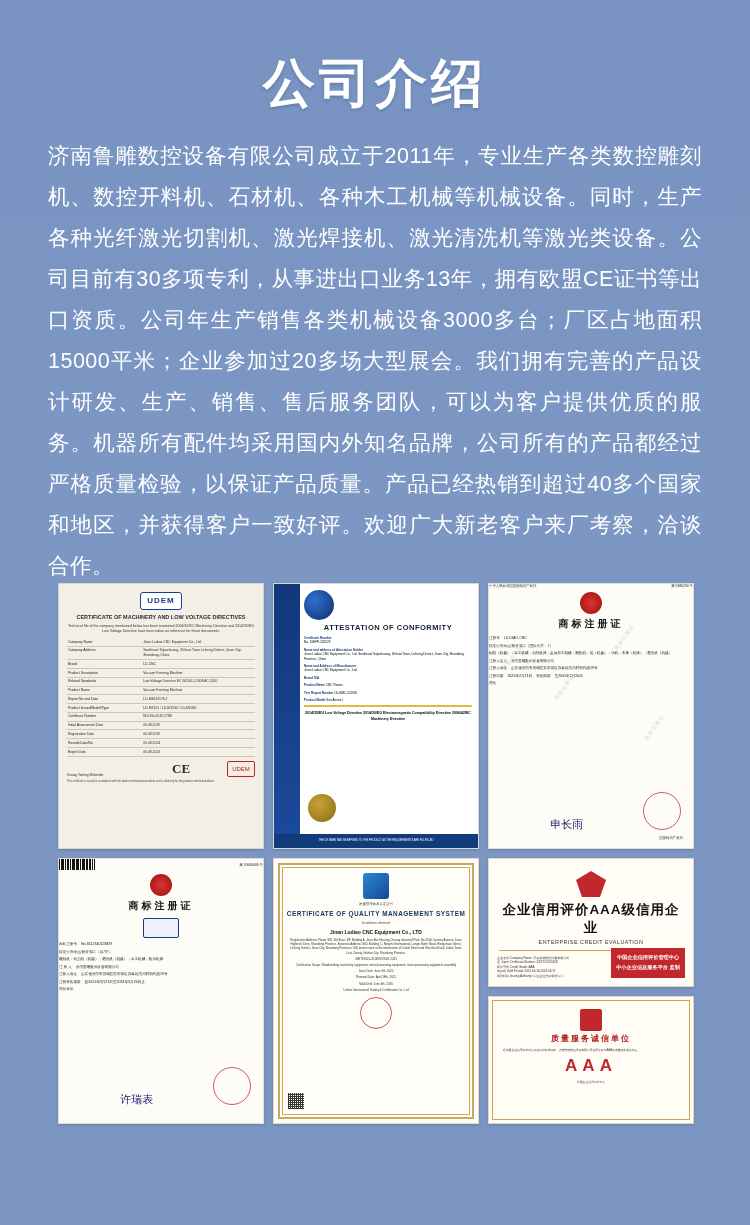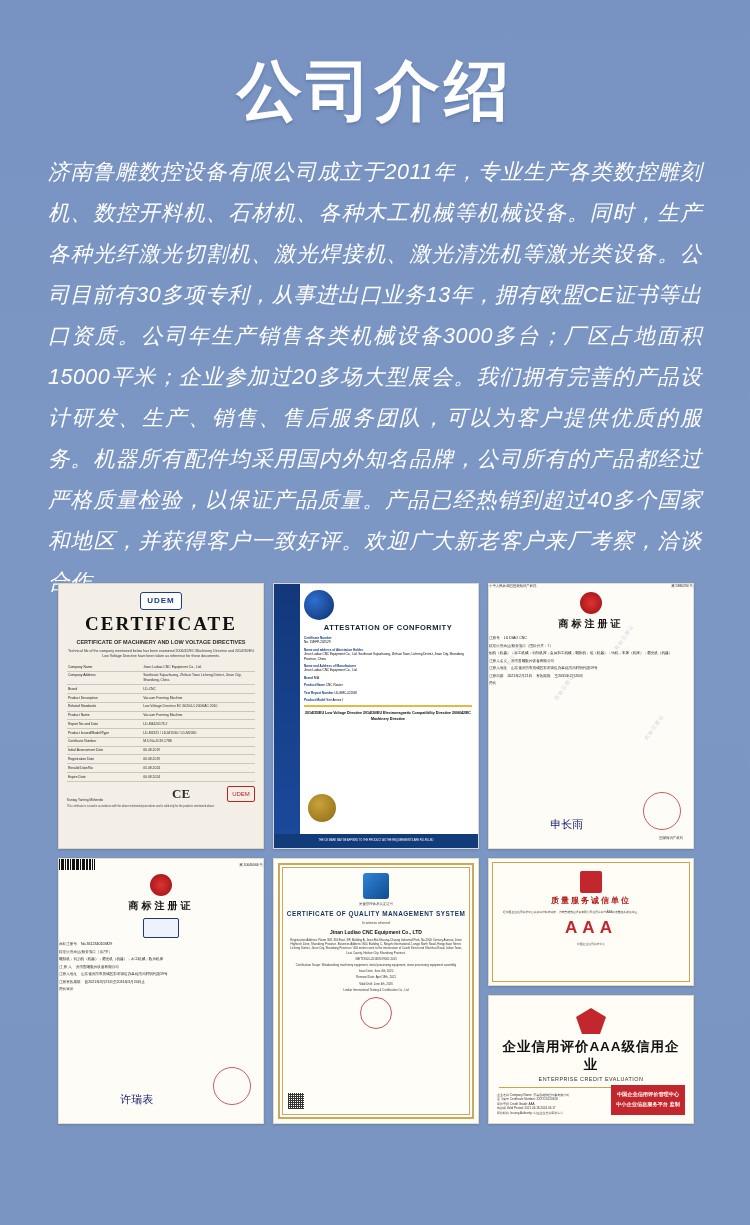--- a/index.html
+++ b/index.html
@@ -16,35 +16,34 @@
   .page {
     position: relative;
     width: 750px;
     height: 1225px;
     background: linear-gradient(180deg, #7893c1 0%, #7c97c4 40%, #7a95c2 100%);
     box-sizing: border-box;
   }
   .title {
     text-align: center;
     color: #ffffff;
-    font-size: 65px;
+    font-size: 52px;
     font-weight: bold;
     letter-spacing: 4px;
     padding-top: 52px;
     line-height: 1.2;
     text-shadow: 0 2px 3px rgba(40,60,100,0.25);
   }
   .body-text {
     color: #ffffff;
     font-size: 21.5px;
     line-height: 41px;
     padding: 22px 48px 0 48px;
     text-align: justify;
     letter-spacing: 0.5px;
-    font-style: italic;
   }
   .cert-grid {
     position: absolute;
     left: 58px;
     top: 583px;
     width: 676px;
   }
   .cert-row {
     display: flex;
     gap: 9px;
@@ -174,21 +173,20 @@
   <div class="title">公司介绍</div>
 
   <div class="body-text">济南鲁雕数控设备有限公司成立于2011年，专业生产各类数控雕刻机、数控开料机、石材机、各种木工机械等机械设备。同时，生产各种光纤激光切割机、激光焊接机、激光清洗机等激光类设备。公司目前有30多项专利，从事进出口业务13年，拥有欧盟CE证书等出口资质。公司年生产销售各类机械设备3000多台；厂区占地面积15000平米；企业参加过20多场大型展会。我们拥有完善的产品设计研发、生产、销售、售后服务团队，可以为客户提供优质的服务。机器所有配件均采用国内外知名品牌，公司所有的产品都经过严格质量检验，以保证产品质量。产品已经热销到超过40多个国家和地区，并获得客户一致好评。欢迎广大新老客户来厂考察，洽谈合作。</div>
 
   <div class="cert-grid">
 
     <div class="cert-row">
 
       <div class="cert w1 h1 c1">
         <div class="udem-badge">UDEM</div>
-        <div class="big">CERTIFICATE</div>
         <div class="sub">CERTIFICATE OF MACHINERY AND LOW VOLTAGE DIRECTIVES</div>
         <div class="sub2">Technical file of the company mentioned below has been examined 2006/42/EC Machinery Directive and 2014/35/EU Low Voltage Directive have been taken as reference for these documents.</div>
         <table>
           <tbody>
               <tr>
                 <td class="k">Company Name</td>
                 <td>Jinan Ludiao CNC Equipment Co., Ltd.</td>
               </tr>
           <tr>
                 <td class="k">Company Address</td>
@@ -385,40 +383,40 @@
         <div class="p">Issue Date: June 4th, 2020</div>
         <div class="p">Renewal Date: April 18th, 2021</div>
         <div class="p">Valid Until: June 4th, 2026</div>
         <div class="p">Lindun International Testing &amp; Certification Co., Ltd</div>
         <div class="seal5"></div>
         <div class="qr"></div>
       </div>
 
       <div style="display:flex;flex-direction:column;gap:9px">
 
-        <div class="cert w3 c6" style="height:128px">
-          <div class="badge6"></div>
-          <div class="h6">质量服务诚信单位</div>
-          <div class="sm">经中国企业信用评价中心依据评价标准评定，济南鲁雕数控设备有限公司信用等级为AAA级质量服务诚信单位。</div>
-          <div class="aaa">AAA</div>
-          <div class="sm2">中国企业信用评价中心</div>
-        </div>
-
         <div class="cert w3 c7" style="height:129px">
           <div class="logo7"></div>
           <div class="h7">企业信用评价AAA级信用企业</div>
           <div class="h7s">ENTERPRISE CREDIT EVALUATION</div>
           <div class="rule"></div>
           <div class="kv7"><span>企业名称 Company Name</span>: <span>济南鲁雕数控设备有限公司</span></div>
           <div class="kv7"><span>证书编号 Certificate Number</span>: <span>ZXXY20210618</span></div>
           <div class="kv7"><span>评价等级 Credit Grade</span>: <span>AAA</span></div>
           <div class="kv7"><span>有效期 Valid Period</span>: <span>2021.06.18-2024.06.17</span></div>
           <div class="kv7"><span>评价机构 Issuing Authority</span>: <span>中国企业信用评价中心</span></div>
           <div class="redbox">
             <div>中国企业信用评价管理中心</div>
             <div>中小企业信息服务平台 监制</div>
           </div>
         </div>
+
+        <div class="cert w3 c6" style="height:128px">
+          <div class="badge6"></div>
+          <div class="h6">质量服务诚信单位</div>
+          <div class="sm">经中国企业信用评价中心依据评价标准评定，济南鲁雕数控设备有限公司信用等级为AAA级质量服务诚信单位。</div>
+          <div class="aaa">AAA</div>
+          <div class="sm2">中国企业信用评价中心</div>
+        </div>
       </div>
     </div>
 
   </div>
 </div>
 
 </body></html>

